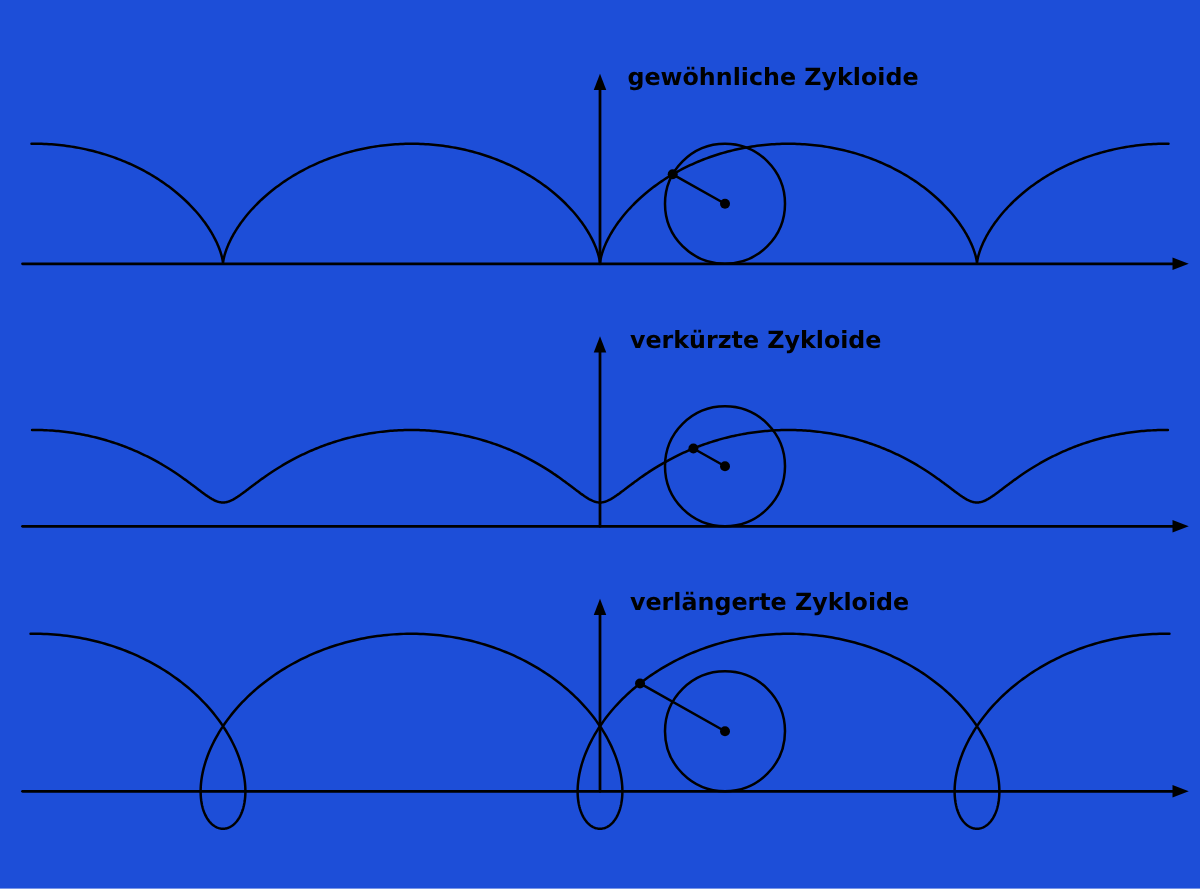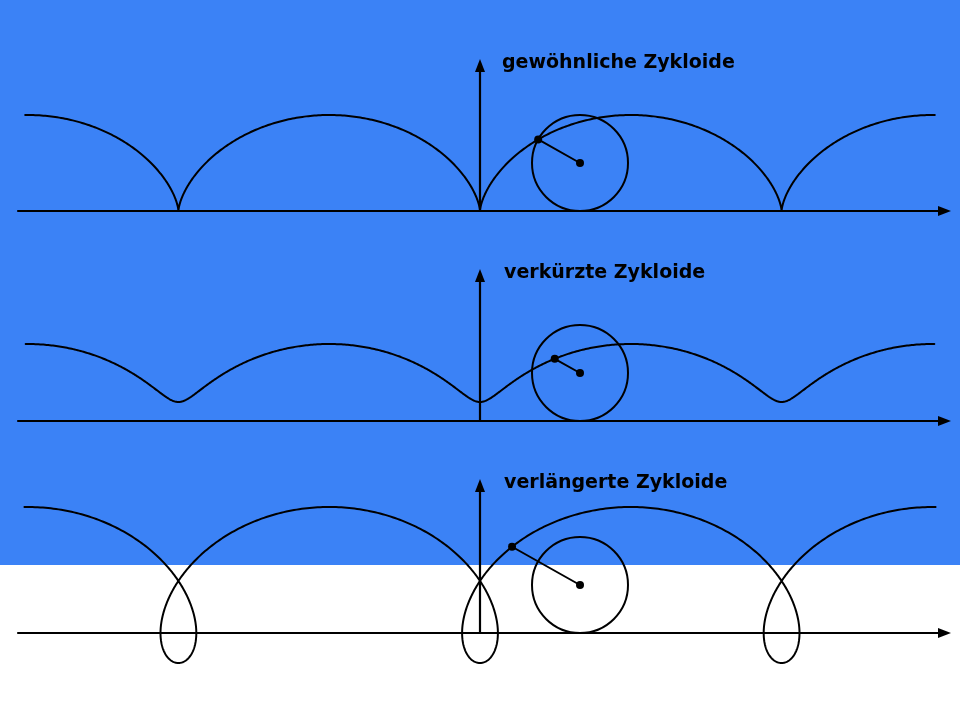--- a/index.html
+++ b/index.html
@@ -1,17 +1,17 @@
 <!DOCTYPE html>
 <html><head>
 <meta charset="utf-8">
 <style>
   html,body{margin:0;padding:0;background:#ffffff;}
   body{width:960px;height:711px;overflow:hidden;}
-  .figure{position:relative;width:960px;height:565px;background:#3b82f6;}
+  .figure{position:relative;width:960px;height:711px;background:#1d4ed8;}
   svg{display:block;}
   .stroked{stroke:#000000;fill:none;stroke-linecap:round;stroke-linejoin:round;}
   .filled{fill:#000000;stroke:none;}
   text.panel-title{
     font-family:"DejaVu Sans","Liberation Sans",sans-serif;
     font-weight:700;
     fill:#000000;
   }
 </style>
 </head>

